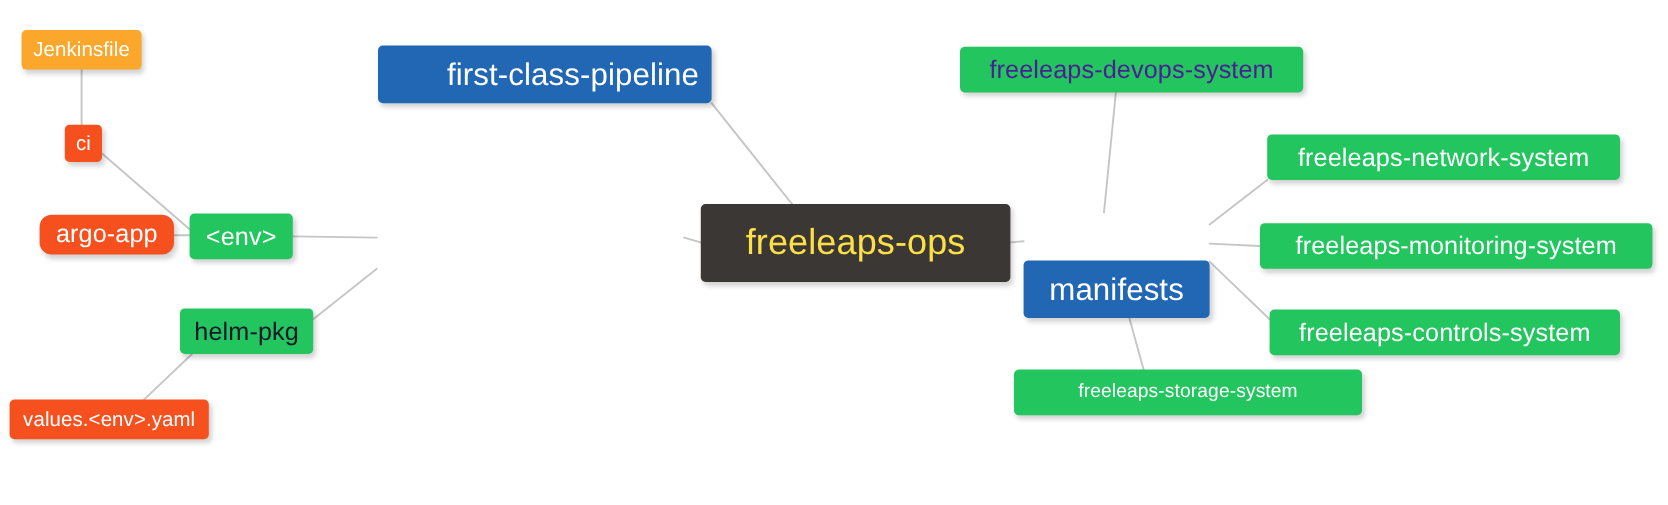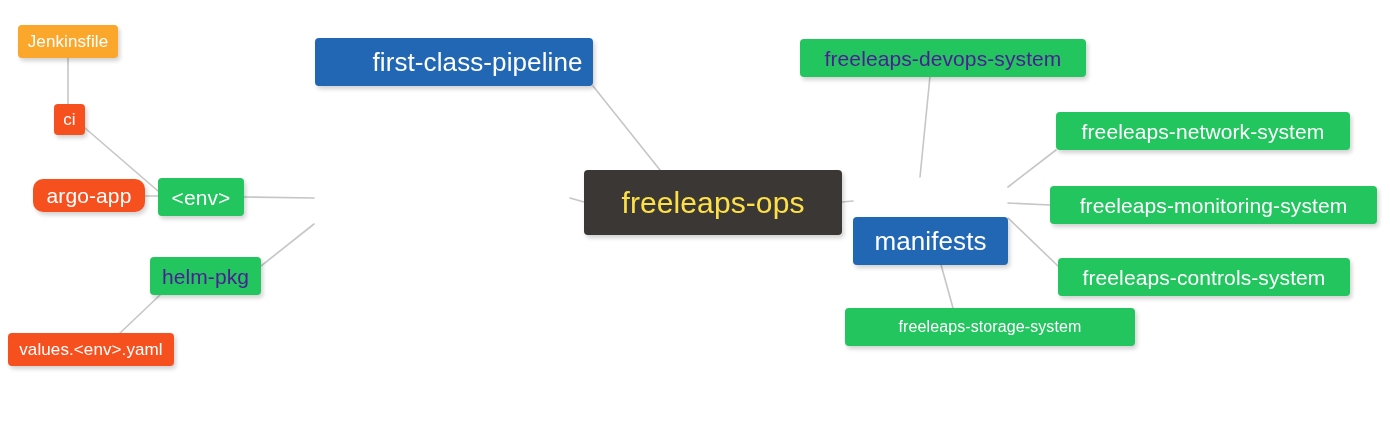--- a/index.html
+++ b/index.html
@@ -68,21 +68,21 @@
     </div>
     <div class="mm-node" style="left: 853px; top: 177px; width: 155px; height: 48px; background: rgb(33, 103, 180); color: rgb(255, 255, 255); font-size: 26px; margin-top: 40px;">
       <span class="mm-label">manifests</span>
     </div>
     <div class="mm-node" style="left: 315px; top: 38px; width: 278px; height: 48px; background: rgb(33, 103, 180); color: rgb(255, 255, 255); font-size: 26px; padding-left: 47px;">
       <span class="mm-label">first-class-pipeline</span>
     </div>
     <div class="mm-node" style="left: 158px; top: 178px; width: 86px; height: 38px; background: rgb(34, 197, 94); color: rgb(255, 255, 255); font-size: 21px;">
       <span class="mm-label">&lt;env&gt;</span>
     </div>
-    <div class="mm-node" style="left: 150px; top: 257px; width: 111px; height: 38px; background: rgb(34, 197, 94); color: #4c1d95; font-size: 21px;">
+    <div class="mm-node" style="left: 150px; top: 257px; width: 111px; height: 38px; background: rgb(34, 197, 94); color: #0f172a; font-size: 21px;">
       <span class="mm-label">helm-pkg</span>
     </div>
     <div class="mm-node" style="left: 33px; top: 179px; width: 112px; height: 33px; background: rgb(247, 80, 31); color: rgb(255, 255, 255); font-size: 21px; border-radius: 10px;">
       <span class="mm-label">argo-app</span>
     </div>
     <div class="mm-node" style="left: 8px; top: 333px; width: 166px; height: 33px; background: rgb(247, 80, 31); color: rgb(255, 255, 255); font-size: 17px;">
       <span class="mm-label">values.&lt;env&gt;.yaml</span>
     </div>
     <div class="mm-node" style="left: 54px; top: 104px; width: 31px; height: 31px; background: rgb(247, 80, 31); color: rgb(255, 255, 255); font-size: 17px;">
       <span class="mm-label">ci</span>

